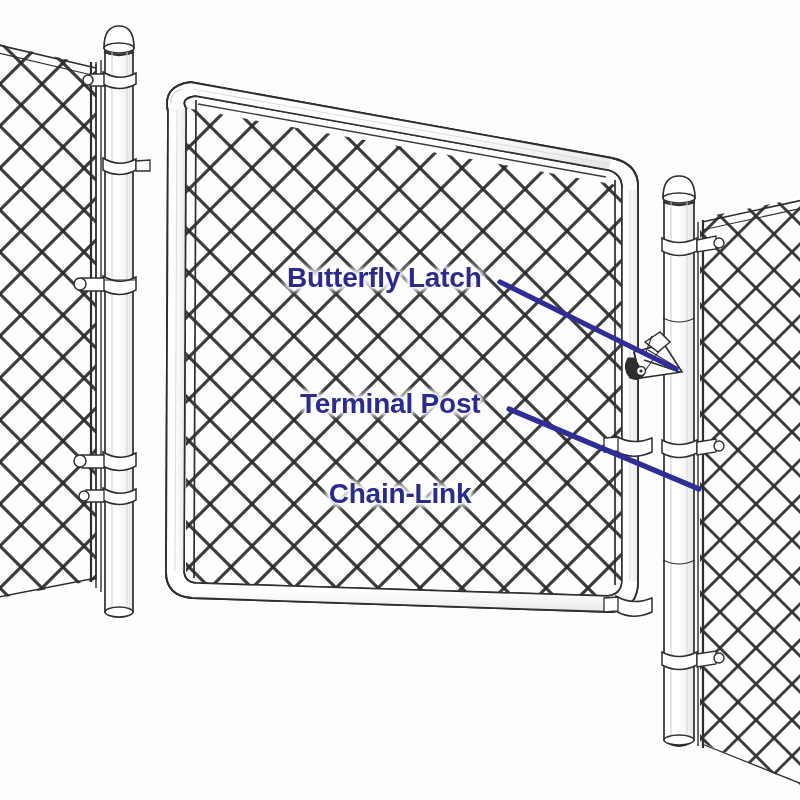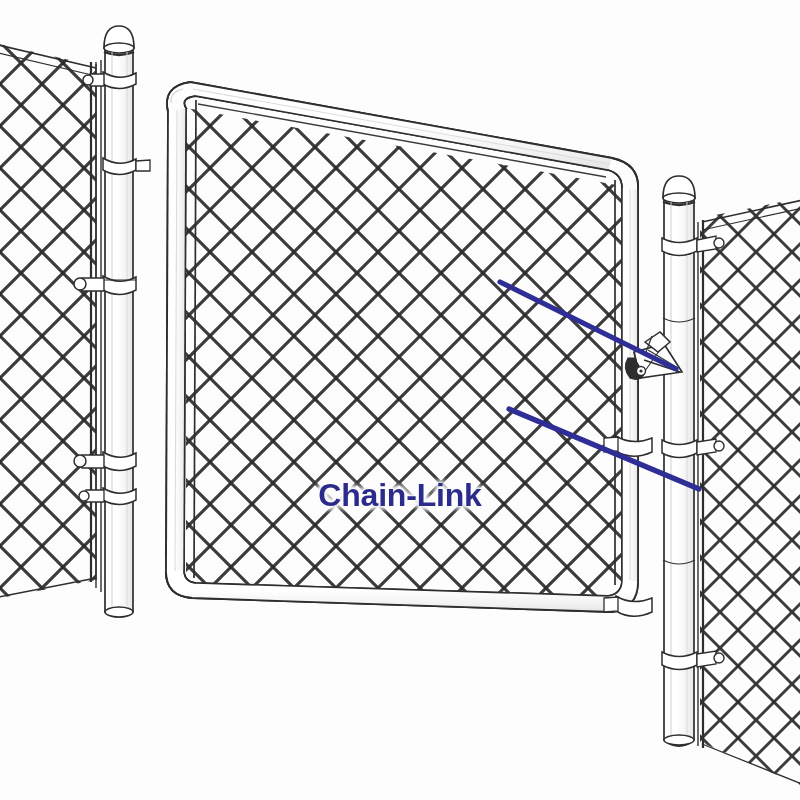--- a/index.html
+++ b/index.html
@@ -264,19 +264,21 @@
       <path d="M 644 360 L 680 372" stroke="#2e2e2e" stroke-width="1.5" fill="none"></path>
       <path d="M 648 350 L 678 368" stroke="#2e2e2e" stroke-width="1.2" fill="none"></path>
     </g>
 
     <g>
       <line id="leader-butterfly" x1="500" y1="282" x2="676" y2="369" stroke="#2e2e96" stroke-width="5.2" stroke-linecap="round"></line>
       <line id="leader-terminal" x1="509" y1="409" x2="699" y2="489" stroke="#2e2e96" stroke-width="5.2" stroke-linecap="round"></line>
     </g>
   </svg>
 
-
-
-  <div id="lbl-gate" class="lbl shadowbg" style="left: 316px; top: 478px; font-size: 32px; color: rgb(43, 43, 140);">
+  <div id="lbl-butterfly" class="lbl shadowbg" style="left: 287px; top: 262px; font-size: 28px; color: rgb(43, 43, 140);">Butterfly Latch</div>
+
+  <div id="lbl-terminal" class="lbl shadowbg" style="left: 300px; top: 388px; font-size: 28px; color: rgb(43, 43, 140);">Terminal Post</div>
+
+  <div id="lbl-gate" class="lbl shadowbg" style="left: 316px; top: 478px; font-size: 28px; color: rgb(43, 43, 140);">
     <div>Chain-Link</div>
   </div>
 
 </div>
 
 </body></html>

